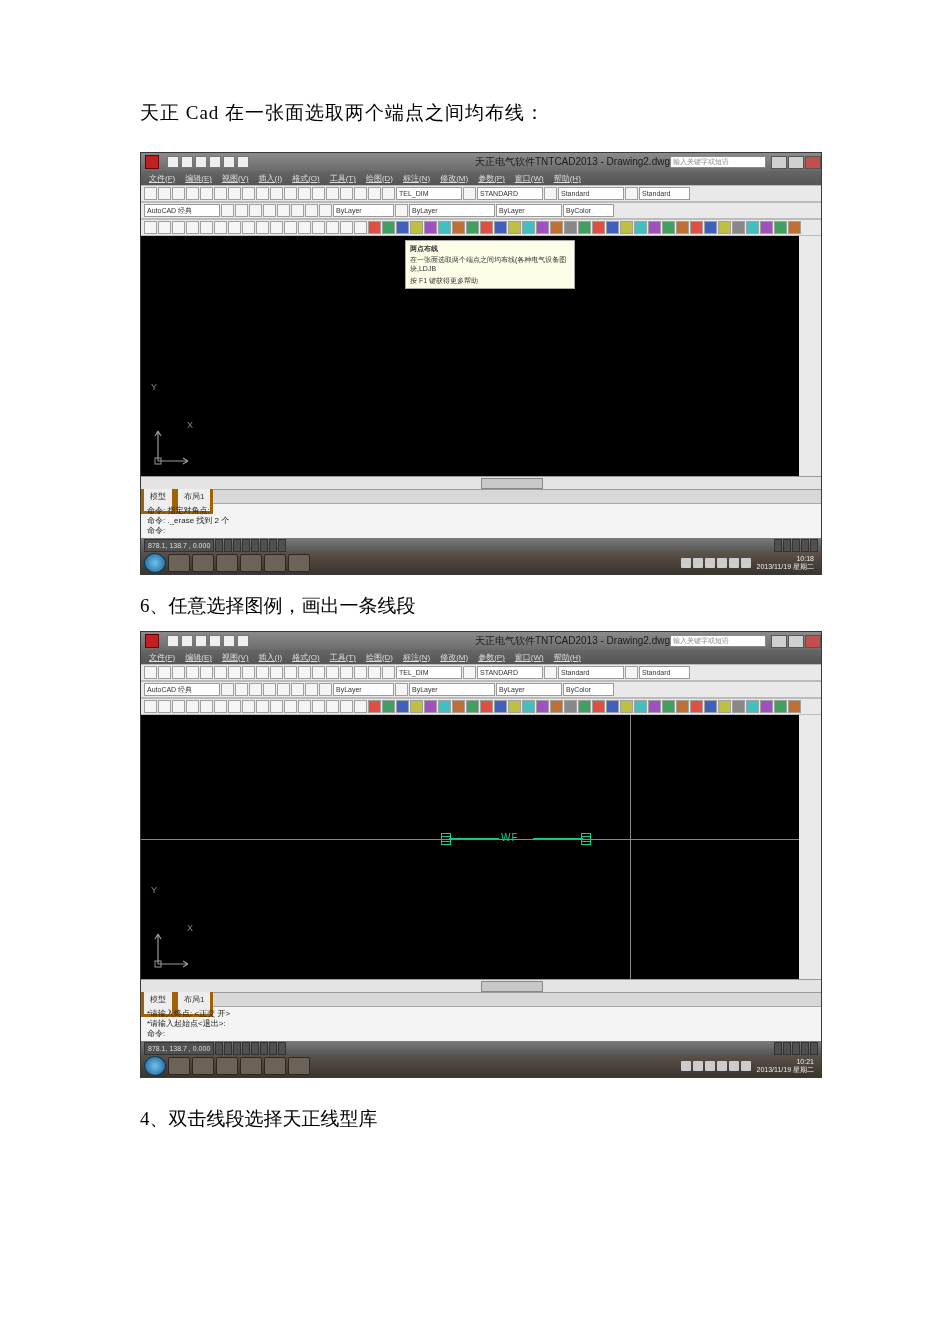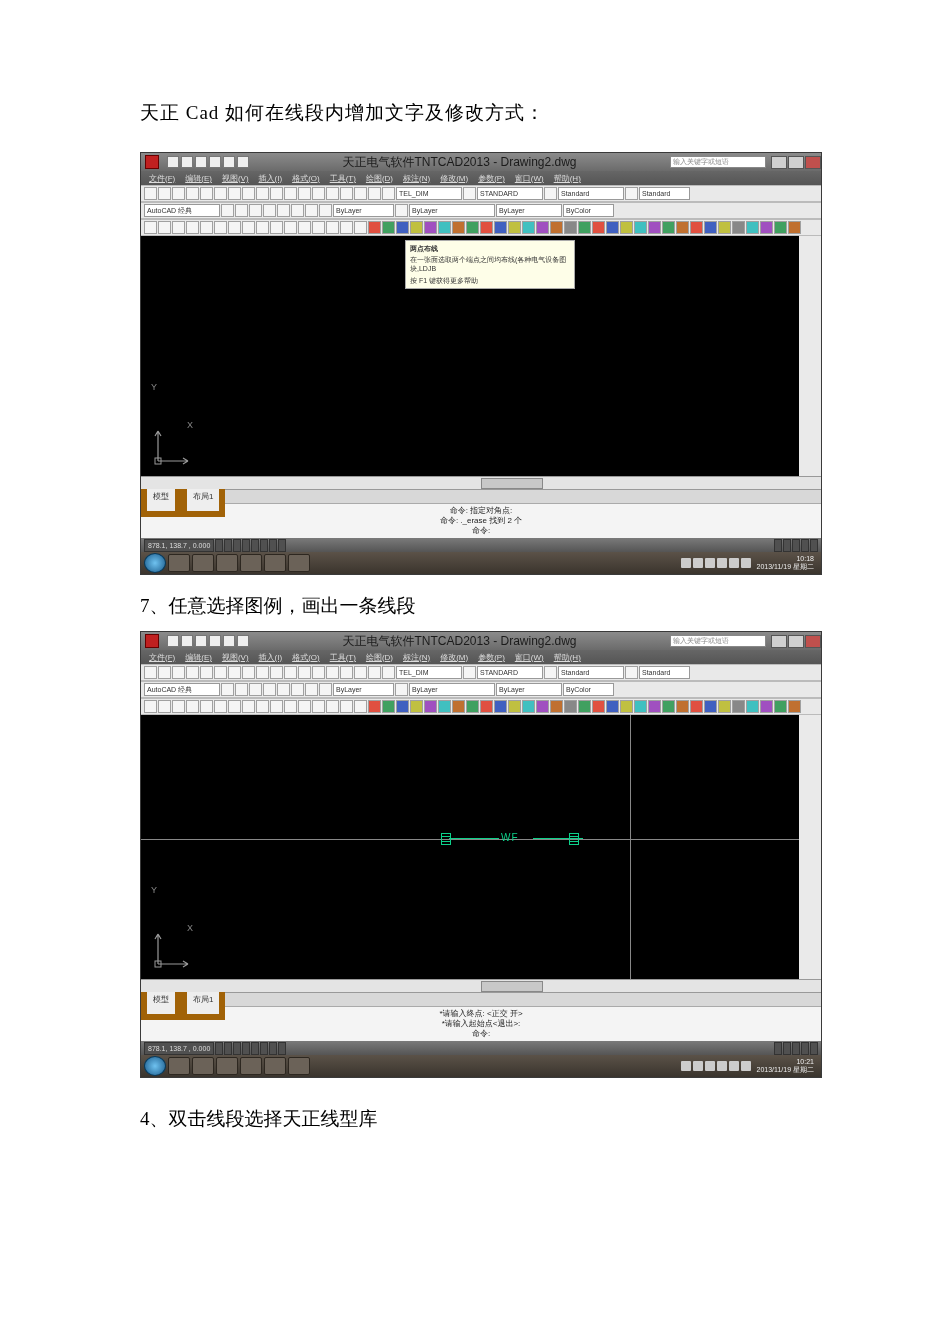--- a/index.html
+++ b/index.html
@@ -7,21 +7,21 @@
   .content { padding:100px 140px 0 140px; }
   .title-line { font-size:19px; letter-spacing:1px; margin-bottom:26px; }
   .step { font-size:19px; margin:18px 0 12px 0; }
 
   
   .cad { width:680px; border:1px solid #3a3a3a; background:#5a5950; font-family:Arial,sans-serif; position:relative; }
   .titlebar { height:18px; display:flex; align-items:center; background:linear-gradient(#8b8b8b,#6b6b6b); color:#222; font-size:8px; }
   .titlebar .tb-ico { width:12px;height:12px;background:#c02020;margin:0 4px;border:1px solid #600; }
   .titlebar .qat { display:flex; gap:2px; margin-left:4px; }
   .titlebar .qat .qb { width:10px;height:10px;background:#efefef;border:1px solid #777; }
-  .titlebar .center { flex:1; text-align:center; color:#1b1b1b; font-size:12px; overflow:hidden; white-space:nowrap; }
+  .titlebar .center { flex:1; text-align:right; color:#1b1b1b; font-size:10px; overflow:hidden; white-space:nowrap; }
   .titlebar .searchbox { width:90px;height:10px;background:#fff;border:1px solid #888;margin-right:4px;font-size:7px;color:#888;padding:0 2px;line-height:10px;}
   .titlebar .winbtn { width:14px;height:11px;background:#d0d0d0;border:1px solid #555;margin-left:1px;}
   .titlebar .winbtn.close{ background:#c0504d;}
   .menubar { height:14px; background:linear-gradient(#666,#555); display:flex; gap:10px; padding:0 8px; align-items:center; }
   .menubar span { font-size:8px; color:#ddd;text-decoration:underline; }
   .toolrow { height:15px; background:#e9e9e9; border-top:1px solid #bbb; border-bottom:1px solid #bbb; display:flex; align-items:center; gap:1px; padding:0 3px; overflow:hidden;}
   .toolrow .tb { width:11px;height:11px;background:#f5f5f5;border:1px solid #a0a0a0;}
   .toolrow .tc { width:11px;height:11px;border:1px solid #a0a0a0;}
   .toolrow .sel { height:11px; min-width:60px; background:#fff;border:1px solid #999;font-size:7px;line-height:11px;padding:0 2px;color:#333;}
   .viewport { background:#000; position:relative; width:100%; }
@@ -30,62 +30,62 @@
   .vruler { position:absolute; right:0; top:0; bottom:0; width:18px; background:#eaeaea; display:flex; flex-direction:column; gap:1px; padding:2px 2px; }
   .vruler .tb { width:12px;height:12px;}
   .vruler .spacer { flex:1;}
   .ucs { position:absolute; left:12px; bottom:10px; color:#888; font-size:9px; }
   .ucs svg { display:block; }
   .ucs .ylbl{position:absolute;left:-2px;top:-44px;}
   .ucs .xlbl{position:absolute;left:34px;top:-6px;}
   .scroll-h{height:12px;background:#e4e4e4;border-top:1px solid #999;position:relative;}
   .scroll-h .thumb{position:absolute;left:50%;top:1px;width:60px;height:9px;background:#c8c8c8;border:1px solid #888;}
   .tabs { height:13px;background:#d8d8d8;border-top:1px solid #999;display:flex;align-items:center;gap:0;font-size:8px;color:#333;}
-  .tabs .tab{padding:8px 6px;height:12px;line-height:12px;background:#eee;border:6px solid #a16207;}
+  .tabs .tab{padding:8px 6px;height:12px;line-height:12px;background:#eee;border:3px solid #a16207;}
   .cmd { background:#f4f4f4; font-size:8px; color:#222; padding:2px 6px; line-height:10px; border-top:1px solid #aaa;}
-  .cmd .line{white-space:nowrap;text-align:center;}
+  .cmd .line{white-space:nowrap;}
   .status{height:14px;background:linear-gradient(#7a7a7a,#555);display:flex;align-items:center;font-size:7px;color:#ddd;gap:1px;padding:0 3px;}
   .status .sb{padding:0 3px;height:11px;line-height:11px;background:#505050;border:1px solid #333;}
   .status .flex1{flex:1;}
   .taskbar{height:22px;background:linear-gradient(#5b5248,#3a342d);display:flex;align-items:center;gap:2px;padding:0 3px;}
   .taskbar .start{width:20px;height:18px;border-radius:50%;background:radial-gradient(circle,#6fc2f0,#1a5a8a);border:1px solid #0a3a5a;}
   .taskbar .tico{width:20px;height:16px;background:#6b6258;border:1px solid #2d2720;border-radius:2px;}
   .taskbar .flex1{flex:1;}
   .taskbar .tray{display:flex;align-items:center;gap:2px;}
   .taskbar .tray .ti{width:10px;height:10px;background:#ccc;border-radius:1px;}
   .taskbar .clock{color:#eee;font-size:7px;text-align:right;line-height:8px;padding:0 4px;}
 
   
   .tooltip{position:absolute;left:264px;top:4px;width:160px;background:#fefee8;border:1px solid #aaa;font-size:7px;color:#333;padding:3px 4px;line-height:9px;}
   .tooltip .tt-title{font-weight:bold;margin-bottom:2px;}
 
   
   .cross-v{position:absolute;left:489px;top:0;bottom:0;width:1px;background:#888;}
   .cross-h{position:absolute;top:124px;left:0;right:18px;height:1px;background:#888;}
-  .wf-line{position:absolute;top:117px;left:300px;width:138px;height:14px;}
+  .wf-line{position:absolute;top:117px;left:300px;width:150px;height:14px;}
   .wf-line .seg{position:absolute;top:6px;height:1px;background:#0dd08a;}
   .wf-line .seg.l{left:8px;width:50px;}
   .wf-line .seg.r{left:92px;width:50px;}
   .wf-line .lbl{position:absolute;left:60px;top:0;color:#0dd08a;font-size:10px;letter-spacing:1px;}
   .wf-line .grip{position:absolute;top:1px;width:8px;height:10px;border:1px solid #0dd08a;}
   .wf-line .grip::before,.wf-line .grip::after{content:"";position:absolute;left:0;right:0;height:1px;background:#0dd08a;}
   .wf-line .grip::before{top:2px;}.wf-line .grip::after{bottom:2px;}
   .wf-line .grip.gl{left:0;}
   .wf-line .grip.gr{right:0;}
 
   
   .c1{background:#e05040}.c2{background:#40a060}.c3{background:#4060c0}.c4{background:#c0c040}.c5{background:#a050c0}.c6{background:#40c0c0}.c7{background:#c07030}.c8{background:#888}
 </style>
 </head>
 <body>
 
 <div class="page">
   <div class="content">
 
-    <div class="title-line">天正 Cad  如何在线段内增加文字及修改方式：</div>
+    <div class="title-line">天正 Cad  在一张面选取两个端点之间均布线：</div>
 
 
     <div class="cad cad1">
       <div class="titlebar">
         <div class="tb-ico"></div>
         <div class="qat">
           <div class="qb"></div>
           <div class="qb"></div>
           <div class="qb"></div>
           <div class="qb"></div>
@@ -286,21 +286,21 @@
             <div class="ti"></div>
             <div class="ti"></div>
         </div>
         <div class="clock">
           <div>10:18</div>
           <div>2013/11/19 星期二</div>
         </div>
       </div>
     </div>
 
-    <div class="step">7、任意选择图例，画出一条线段</div>
+    <div class="step">6、任意选择图例，画出一条线段</div>
 
     <div class="cad cad2">
       <div class="titlebar">
         <div class="tb-ico"></div>
         <div class="qat">
           <div class="qb"></div>
             <div class="qb"></div>
             <div class="qb"></div>
             <div class="qb"></div>
             <div class="qb"></div>

